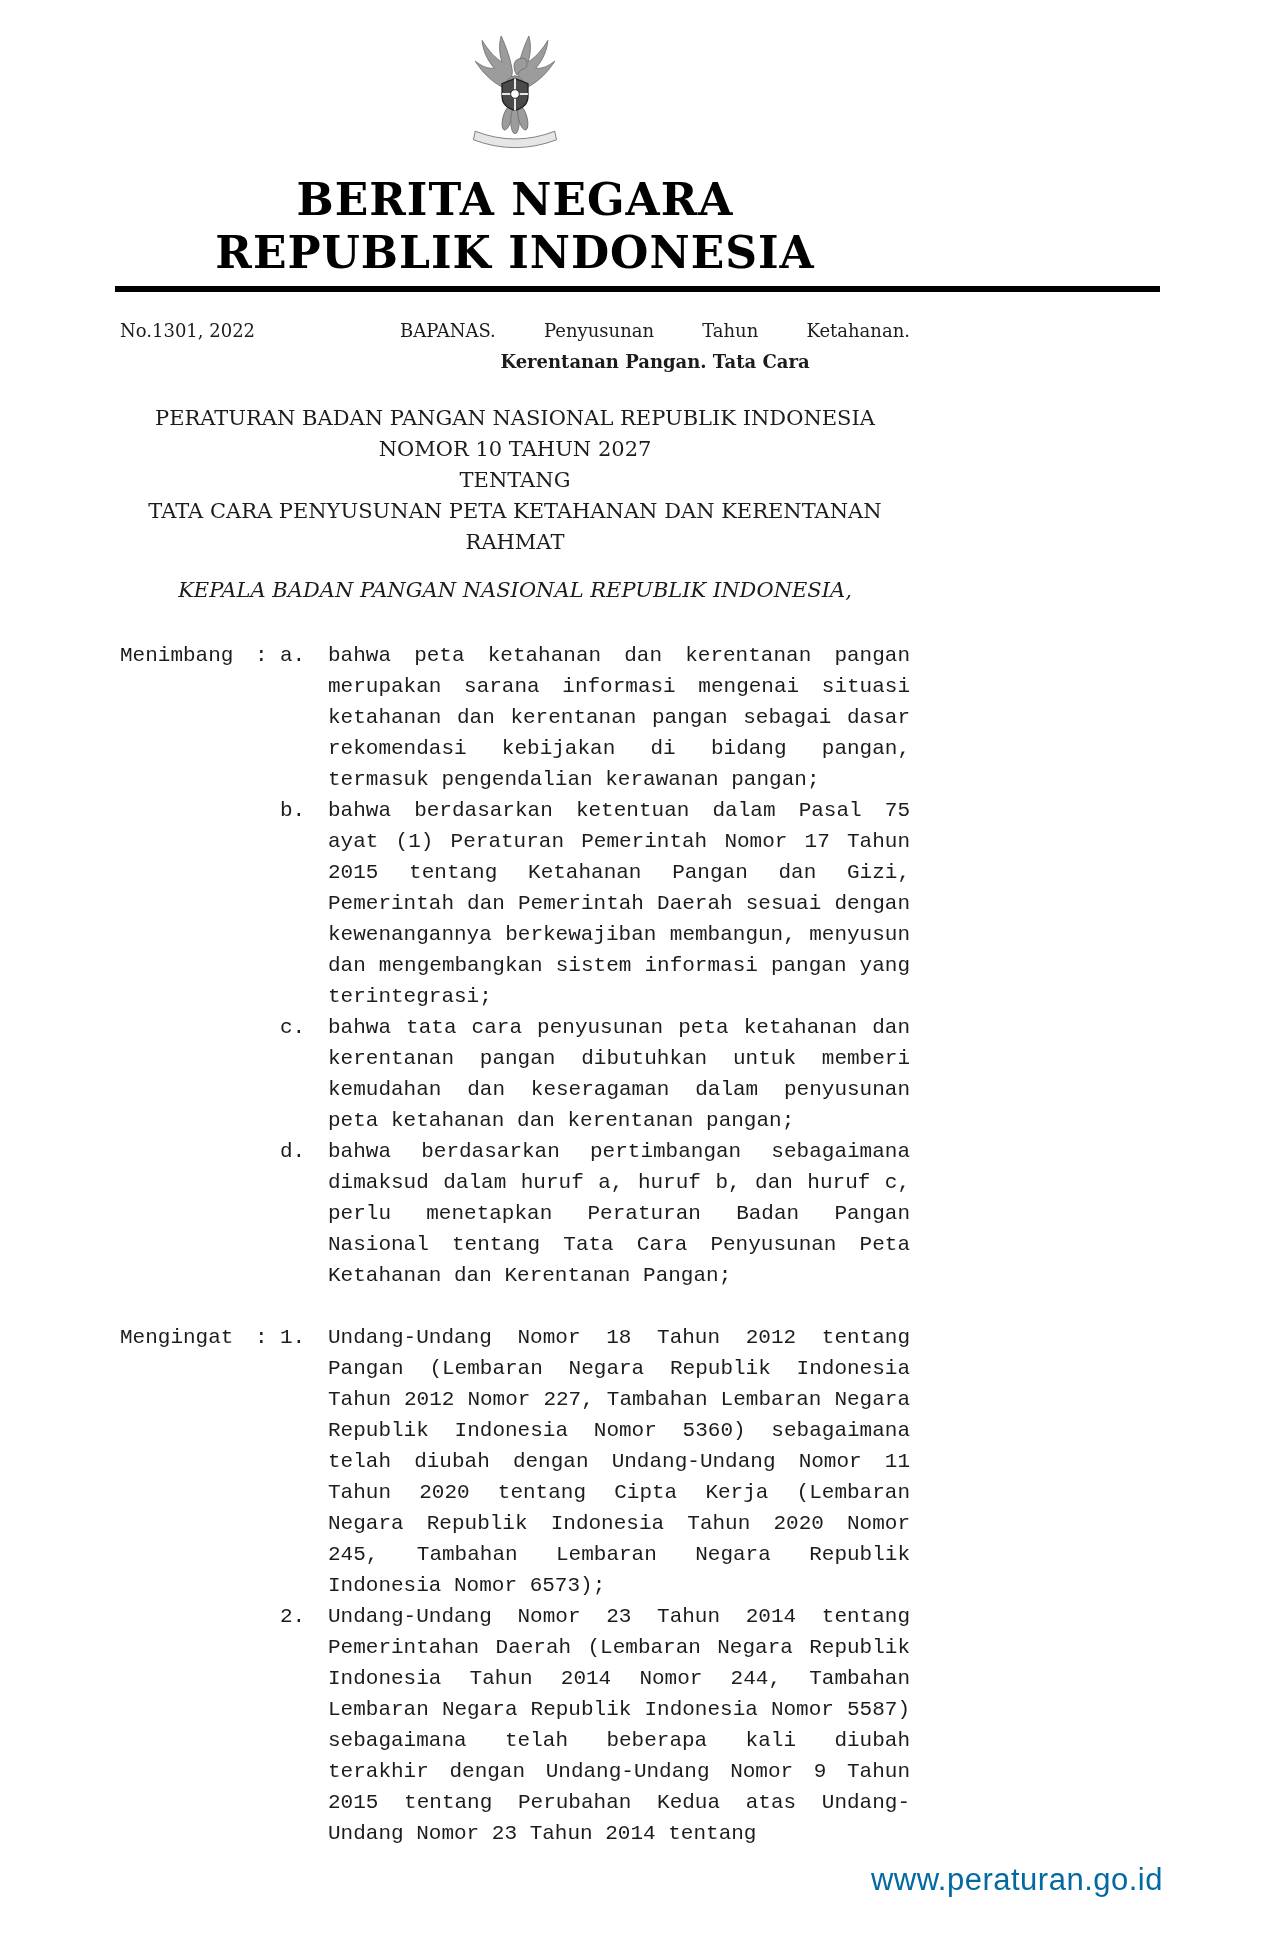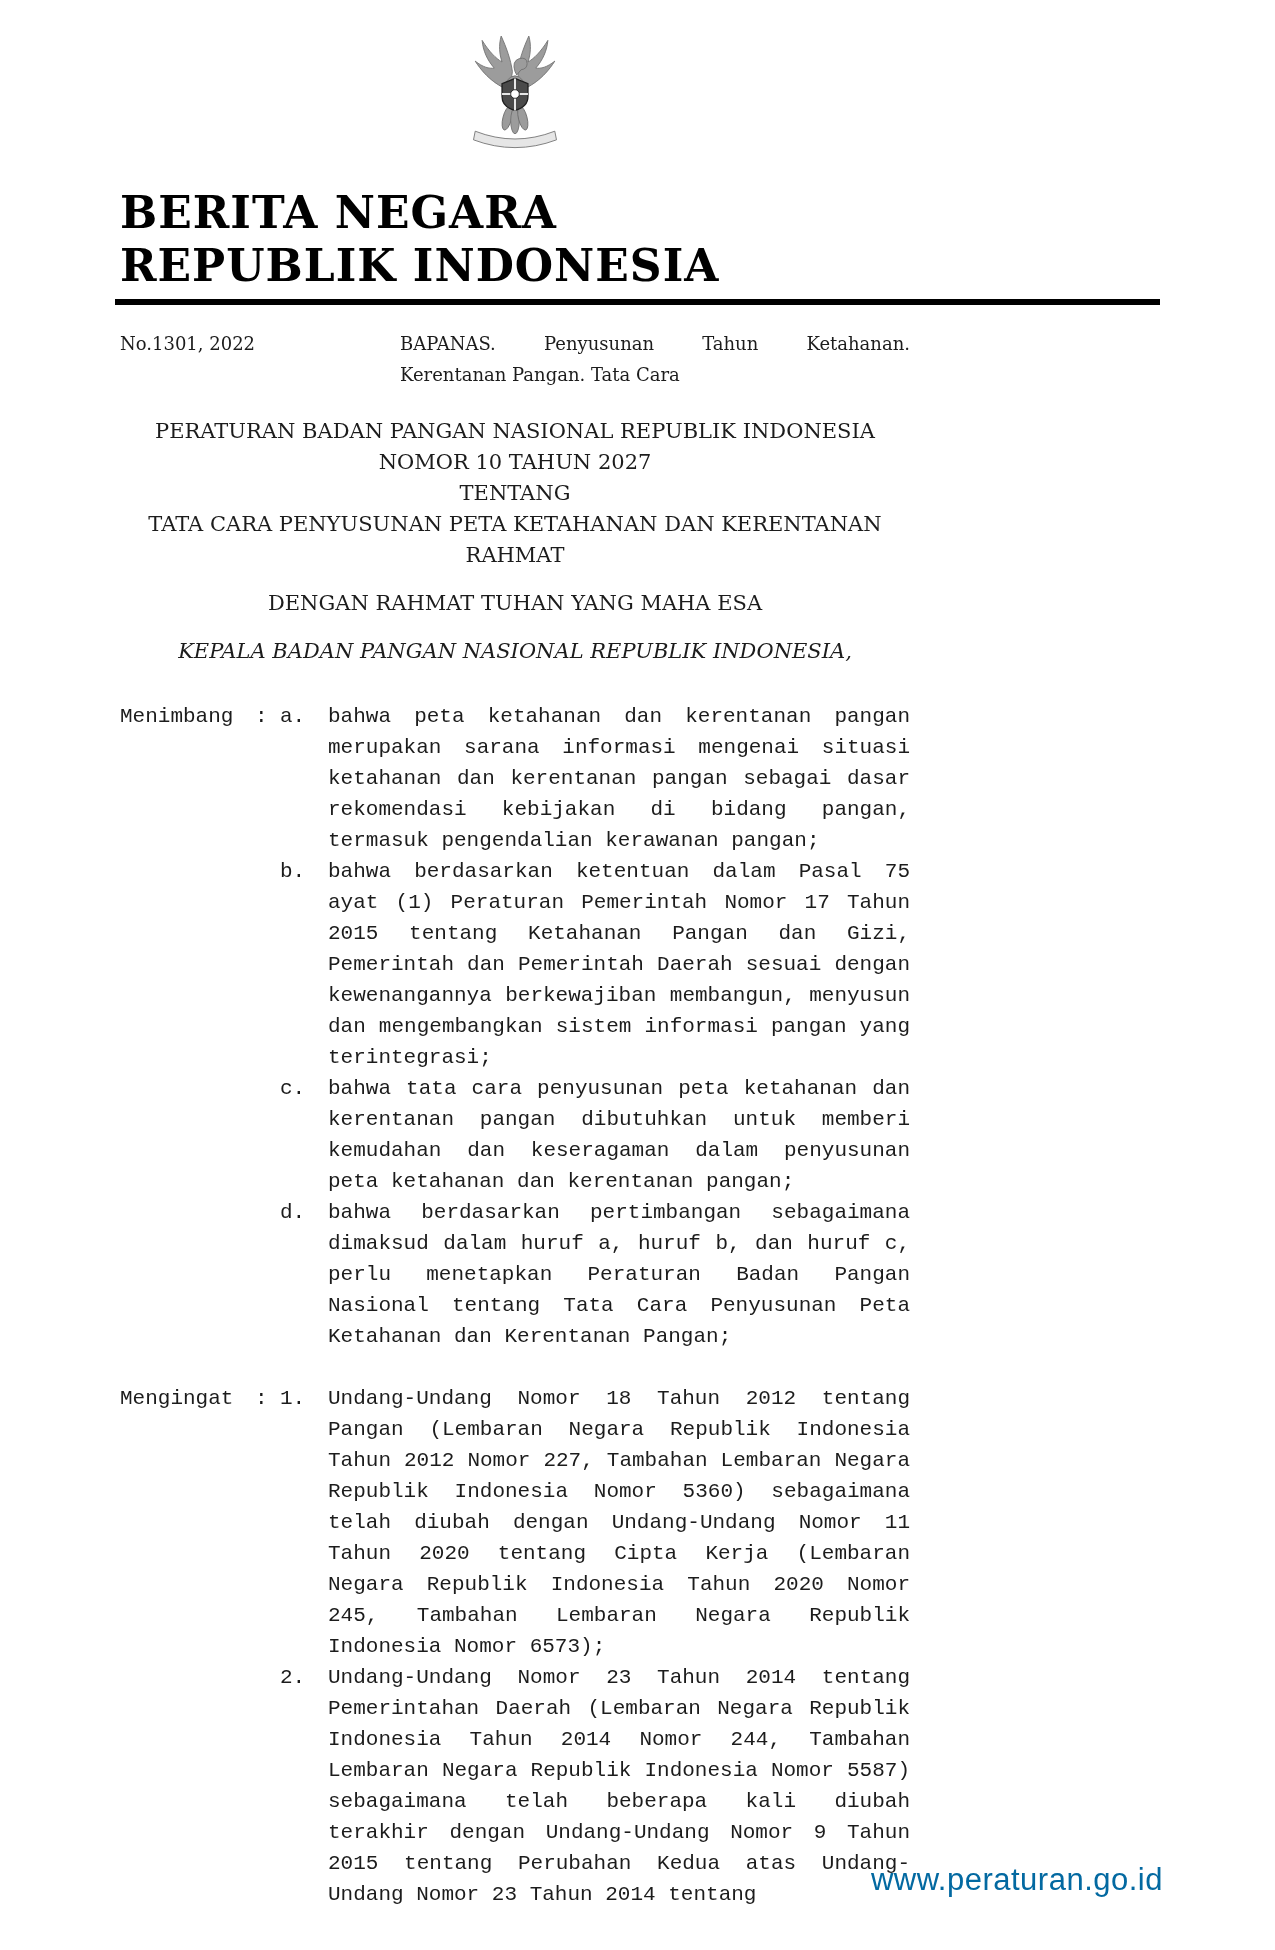--- a/index.html
+++ b/index.html
@@ -11,35 +11,36 @@
     background: #ffffff;
     color: #1c1c1c;
     font-family: "DejaVu Serif", "Liberation Serif", serif;
     overflow: hidden;
   }
   .content { position: absolute; left: 120px; top: 0; width: 790px; }
 
   .emblem-wrap { padding-top: 30px; text-align: center; }
 
   .masthead {
-    margin-top: 24px;
+    text-align: center;
+    margin-top: 11px;
     font-weight: bold;
     font-size: 44px;
     line-height: 53px;
     letter-spacing: 1px;
     color: #000;
   }
 
   .rule { height: 6px; background: #000; width: 1045px; margin-left: -5px; margin-top: 7px; }
 
   .meta-row { display: flex; margin-top: 23px; font-size: 18px; line-height: 31px; }
   .doc-number { width: 280px; }
   .subject { width: 510px; }
   .subject-l1 { text-align: justify; text-align-last: justify; }
-  .subject-l2 { text-align: left; }
+  .subject-l2 { text-align: center; font-weight: bold; }
 
   .title-block { margin-top: 26px; text-align: center; font-size: 21px; line-height: 31px; }
   .invocation { margin-top: 17px; }
   .official { margin-top: 17px; font-style: italic; }
 
   .clauses { margin-top: 34px; font-size: 21px; line-height: 31px; }
   .clause-row { display: grid; grid-template-columns: 135px 25px 48px 1fr; font-family: Liberation Mono, monospace; }
   .section-gap { margin-top: 31px; }
   .c-label { text-align: left; }
   .c-colon { text-align: left; }
@@ -96,21 +97,20 @@
         <div class="subject-l1">BAPANAS. Penyusunan Tahun Ketahanan.</div>
         <div class="subject-l2">Kerentanan Pangan. Tata Cara</div>
       </div>
     </div>
 
     <div class="title-block">
       <div>PERATURAN BADAN PANGAN NASIONAL REPUBLIK INDONESIA</div>
       <div>NOMOR 10 TAHUN 2027</div>
       <div>TENTANG</div>
       <div>TATA CARA PENYUSUNAN PETA KETAHANAN DAN KERENTANAN RAHMAT</div>
-      <div class="invocation">DENGAN RAHMAT TUHAN YANG MAHA ESA</div>
       <div class="official">KEPALA BADAN PANGAN NASIONAL REPUBLIK INDONESIA,</div>
     </div>
 
     <div class="clauses">
 
       <div class="clause-row">
         <div class="c-label">Menimbang</div>
         <div class="c-colon">:</div>
         <div class="c-marker">a.</div>
         <div class="c-text">bahwa peta ketahanan dan kerentanan pangan merupakan sarana informasi mengenai situasi ketahanan dan kerentanan pangan sebagai dasar rekomendasi kebijakan di bidang pangan, termasuk pengendalian kerawanan pangan;</div>

